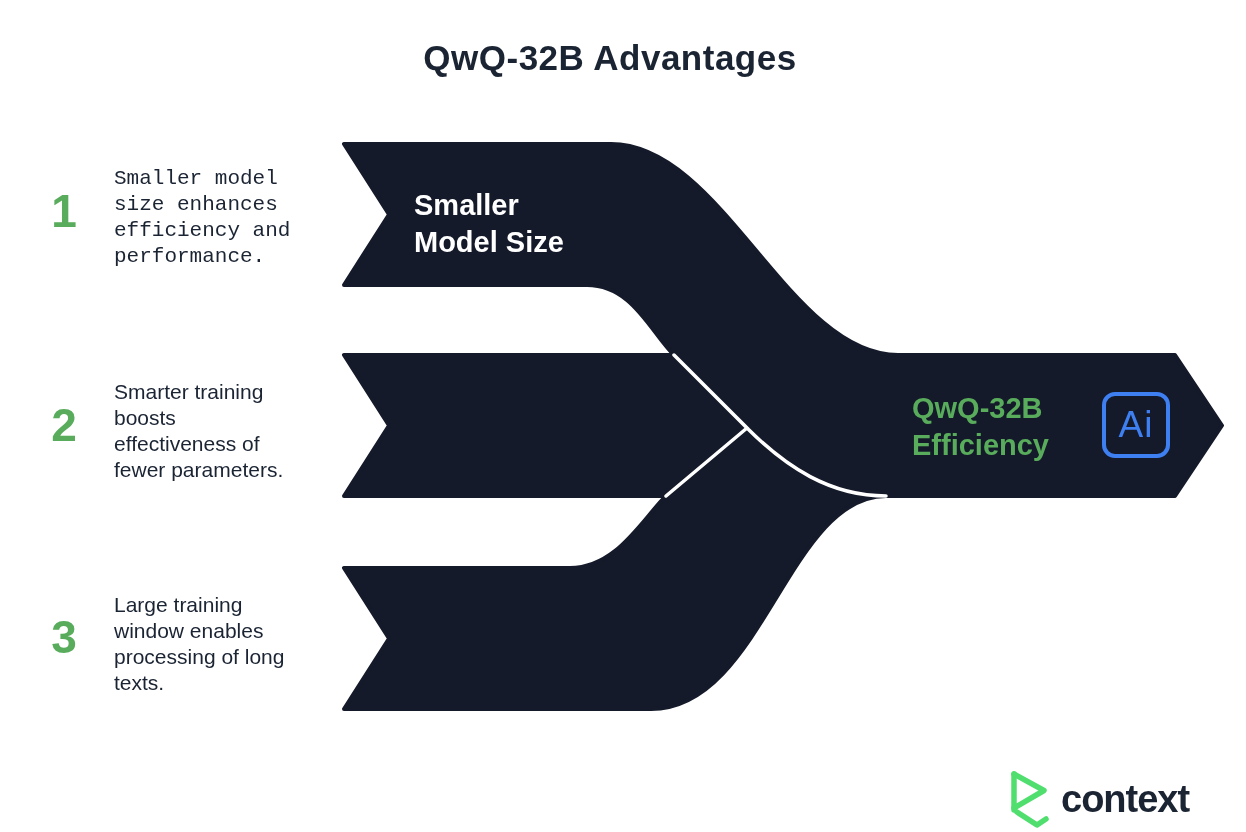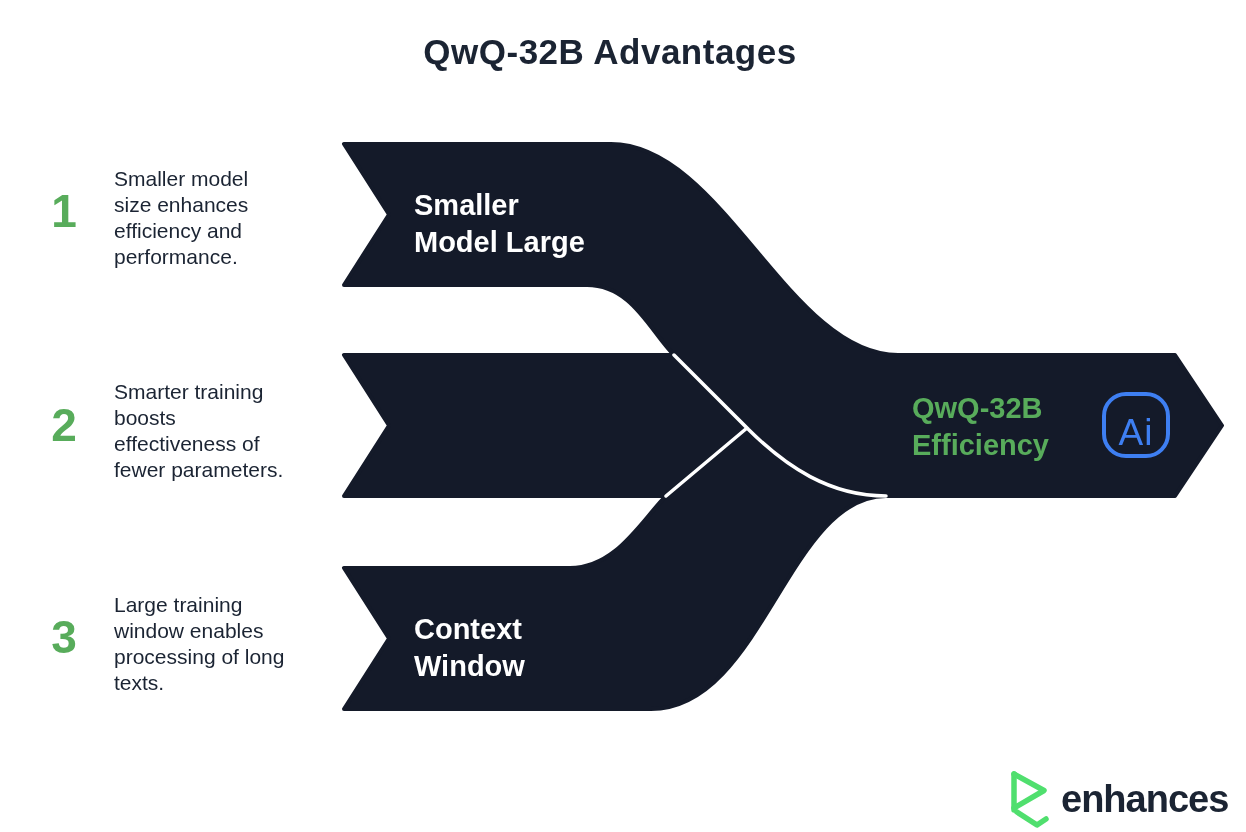--- a/index.html
+++ b/index.html
@@ -12,21 +12,21 @@
   html,body{margin:0;padding:0;background:#ffffff;}
   .canvas{
     position:relative;
     width:1246px;height:832px;
     background:#ffffff;
     overflow:hidden;
     font-family:"Liberation Sans", sans-serif;
   }
   .title{
     position:absolute;
-    left:0;top:32px;width:1220px;
+    left:0;top:38px;width:1220px;
     text-align:center;
     font-size:35px;font-weight:700;
     letter-spacing:.5px;
     color:var(--ink);
     margin:0;
   }
   .diagram-svg{position:absolute;left:0;top:0;}
   .step-number{
     position:absolute;
     width:40px;
@@ -58,22 +58,22 @@
     font-weight:700;
     color:var(--green);
     white-space:pre-line;
   }
   .ai-badge{
     position:absolute;
     left:1102px;top:392px;
     width:68px;height:66px;
     box-sizing:border-box;
     border:4px solid var(--blue);
-    border-radius:24px;
-    display:flex;align-items:flex-end;justify-content:center;
+    border-radius:13px;
+    display:flex;align-items:center;justify-content:center;
     color:var(--blue);
     font-size:37px;font-weight:400;
     letter-spacing:1px;
   }
   .footer-logo{
     position:absolute;
     left:1003px;top:770px;
     display:flex;align-items:center;
   }
   .logo-mark{display:block;}
@@ -112,52 +112,50 @@
          L 674,355
          C 650,331 632,285 587,285
          L 344,285
          L 389,214.5
          L 344,144
          Z" style="fill:var(--band);stroke:var(--band);stroke-width:4;stroke-linejoin:round;"></path>
     <path d="M 674,355 L 747,428 L 666,496 M 747,428 C 786,467 830,496 886,496" style="fill:none;stroke:#ffffff;stroke-width:3.5;stroke-linecap:round;"></path>
   </svg>
 
   <div class="step-number" style="left:44px;top:188px;">1</div>
-  <div class="step-desc" style="top:166px;">Smaller model
+  <div class="step-desc" style="top:166px;font-family:Liberation Mono, monospace;">Smaller model
 size enhances
 efficiency and
 performance.</div>
 
   <div class="step-number" style="left:44px;top:402px;">2</div>
   <div class="step-desc" style="top:379px;">Smarter training
 boosts
 effectiveness of
 fewer parameters.</div>
 
   <div class="step-number" style="left:44px;top:614px;">3</div>
   <div class="step-desc" style="top:592px;">Large training
 window enables
 processing of long
 texts.</div>
 
   <div class="band-label" style="top:187px;">Smaller
-Model Large</div>
-  <div class="band-label" style="top:611px;">Context
-Window</div>
+Model Size</div>
 
   <div class="result-label">QwQ-32B
 Efficiency</div>
   <div class="ai-badge">
     <span>Ai</span>
   </div>
 
   <div class="footer-logo">
     <svg class="logo-mark" width="52" height="58" viewBox="0 0 52 58">
       <g style="fill:none;stroke:var(--logo-green);stroke-width:5.5;stroke-linecap:round;stroke-linejoin:round;">
         <path d="M 11,4 L 11,40"></path>
         <path d="M 11,4 L 41,20.5 L 11,38"></path>
         <path d="M 14,42 L 34,55 L 43,49"></path>
       </g>
     </svg>
-    <span class="logo-wordmark">enhances</span>
+    <span class="logo-wordmark">context</span>
   </div>
 
 </div>
 
 </body></html>

